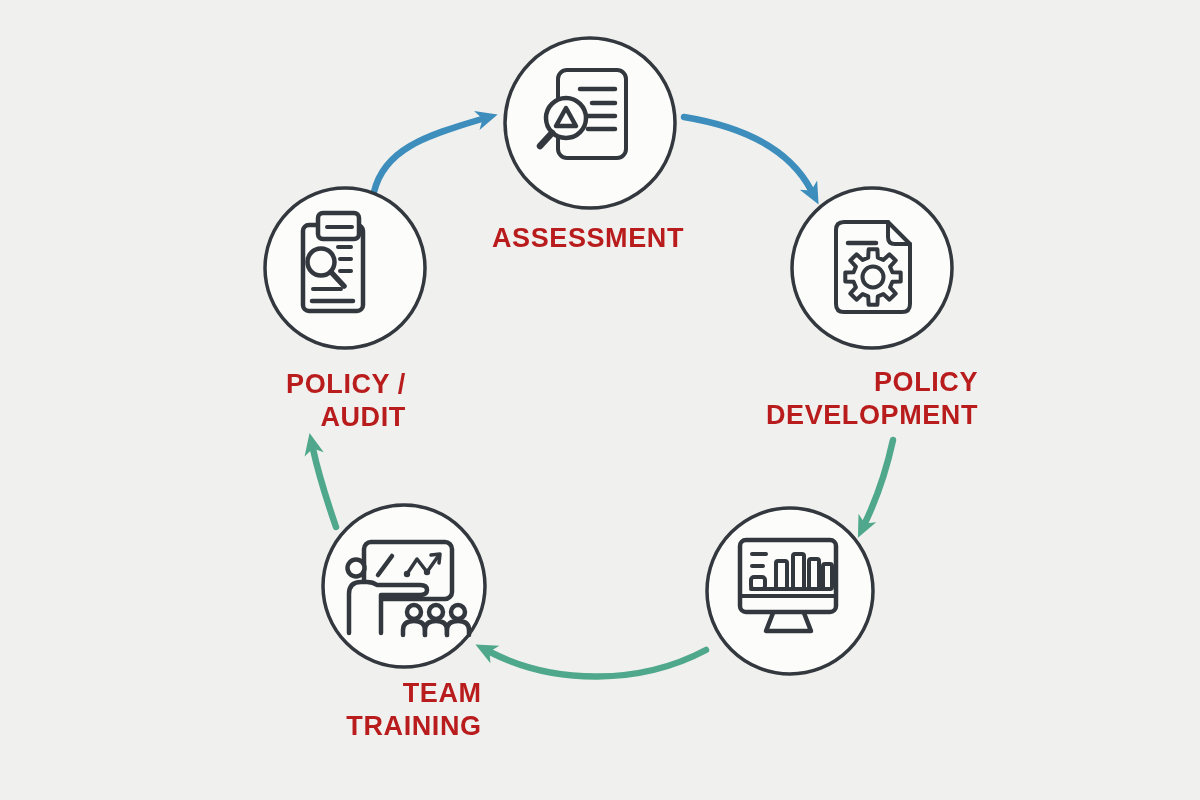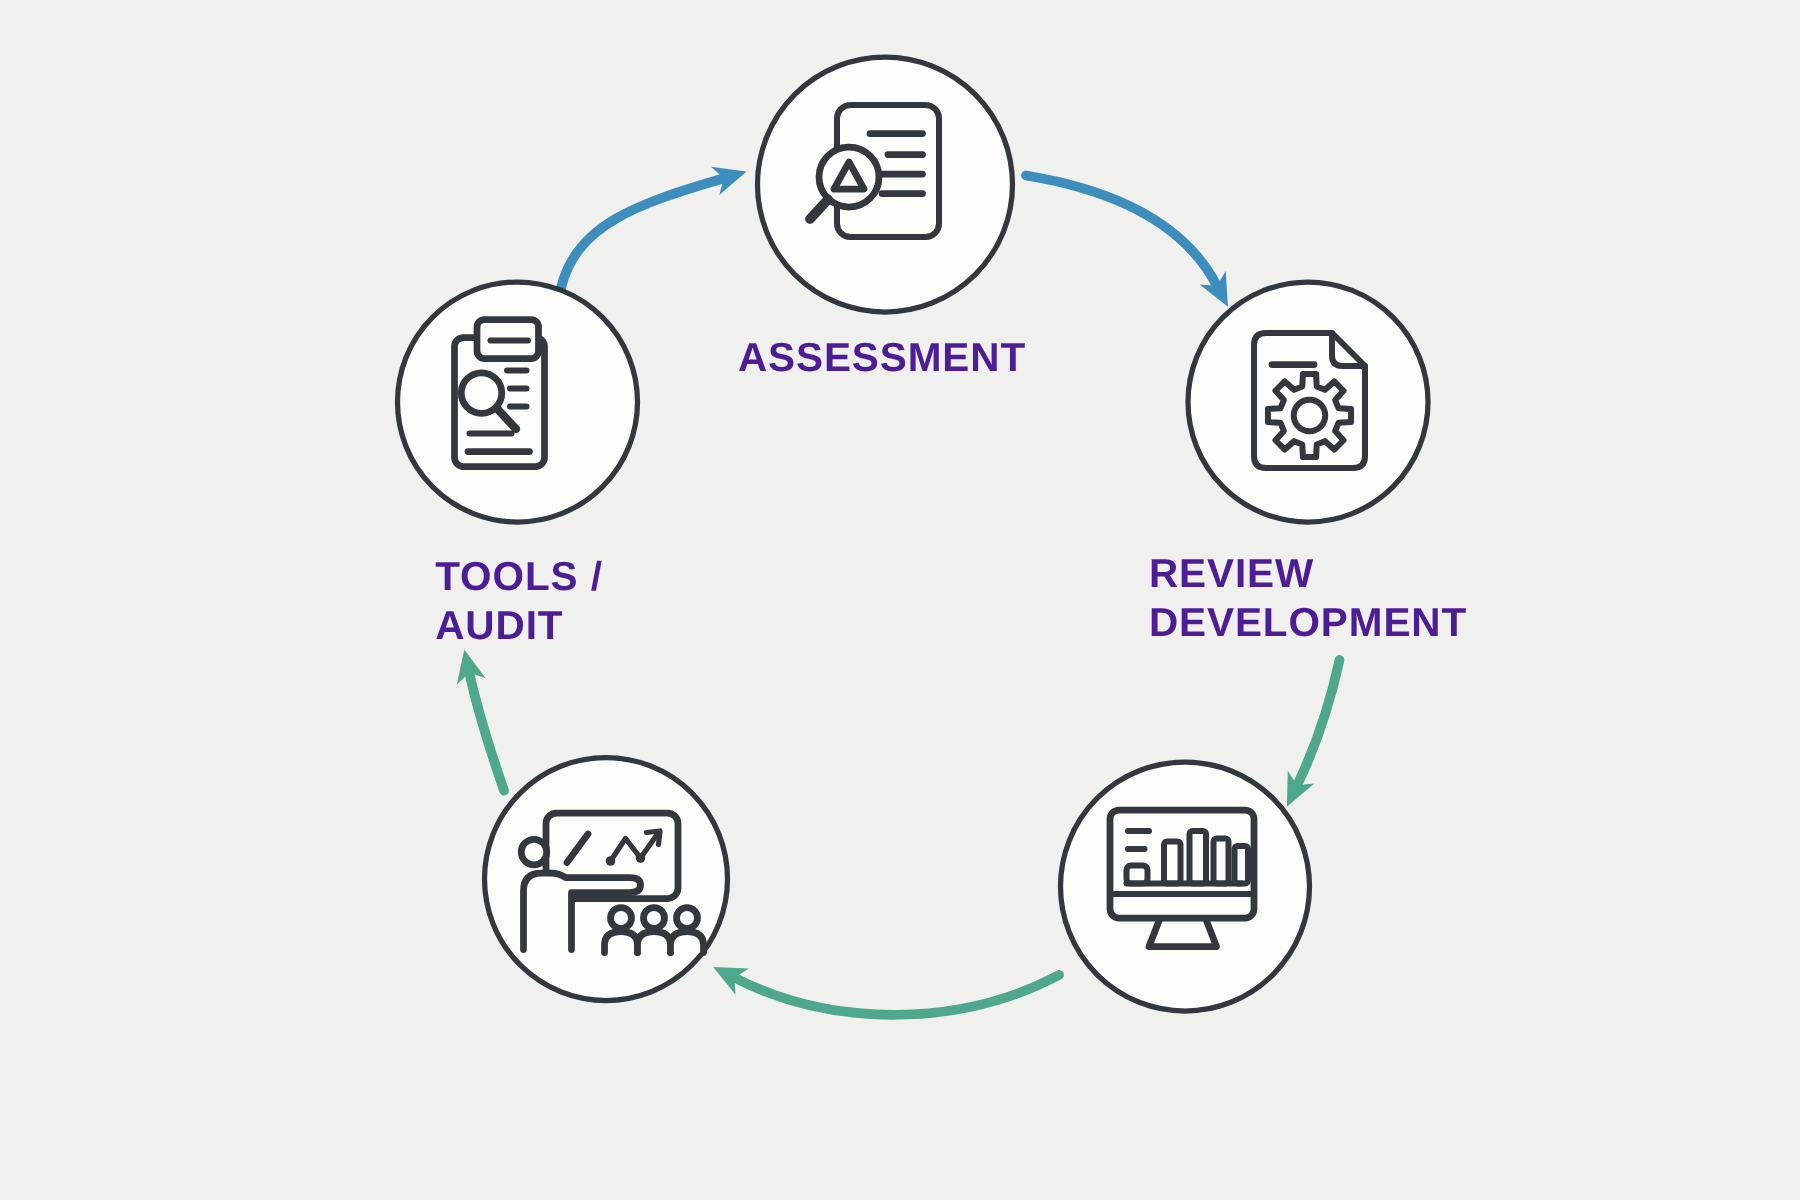--- a/index.html
+++ b/index.html
@@ -13,22 +13,22 @@
   .ic{stroke:#33383e;fill:none;stroke-linecap:round;stroke-linejoin:round;stroke-width:4;}
   .w45{stroke-width:4.5;}
   .w55{stroke-width:5.5;}
   .w65{stroke-width:6.5;}
   .w35{stroke-width:3.5;}
   .halo{fill:#fcfcfb;}
   .dot{fill:#33383e;stroke:none;}
   .arrow{fill:none;stroke-width:6.5;stroke-linecap:round;}
   .node-label{
     position:absolute;transform:translateX(-50%);
-    text-align:left;font-weight:700;font-size:27px;line-height:1.22;
-    letter-spacing:0.6px;color:#4c1d95;white-space:pre-line;
+    text-align:right;font-weight:700;font-size:27px;line-height:1.22;
+    letter-spacing:0.6px;color:#b91c1c;white-space:pre-line;
   }
 </style>
 </head>
 <body>
 
 <div class="stage">
 
   <svg class="layer" width="1200" height="800" viewBox="0 0 1200 800">
     <defs>
       <marker id="head-blue" viewBox="0 0 22 22" markerWidth="24" markerHeight="24" refX="6" refY="11" orient="auto" markerUnits="userSpaceOnUse">
@@ -120,18 +120,20 @@
         <path class="ic" d="M340,271 H351"></path>
         <circle class="ic w45" cx="321" cy="262" r="13.5"></circle>
         <path class="ic w55" d="M331,272 L344,286"></path>
         <path class="ic" d="M313,289 H341"></path>
         <path class="ic w45" d="M312,301 H353"></path>
       </g>
     </g>
   </svg>
 
   <div class="node-label" style="left:588px;top:222px;">ASSESSMENT</div>
-  <div class="node-label" style="left:872px;top:366px;">REVIEW
+  <div class="node-label" style="left:872px;top:366px;">POLICY
 DEVELOPMENT</div>
-  <div class="node-label" style="left:346px;top:368px;">TOOLS /
+  <div class="node-label" style="left:414px;top:677px;">TEAM
+TRAINING</div>
+  <div class="node-label" style="left:346px;top:368px;">POLICY /
 AUDIT</div>
 
 </div>
 
 </body></html>

